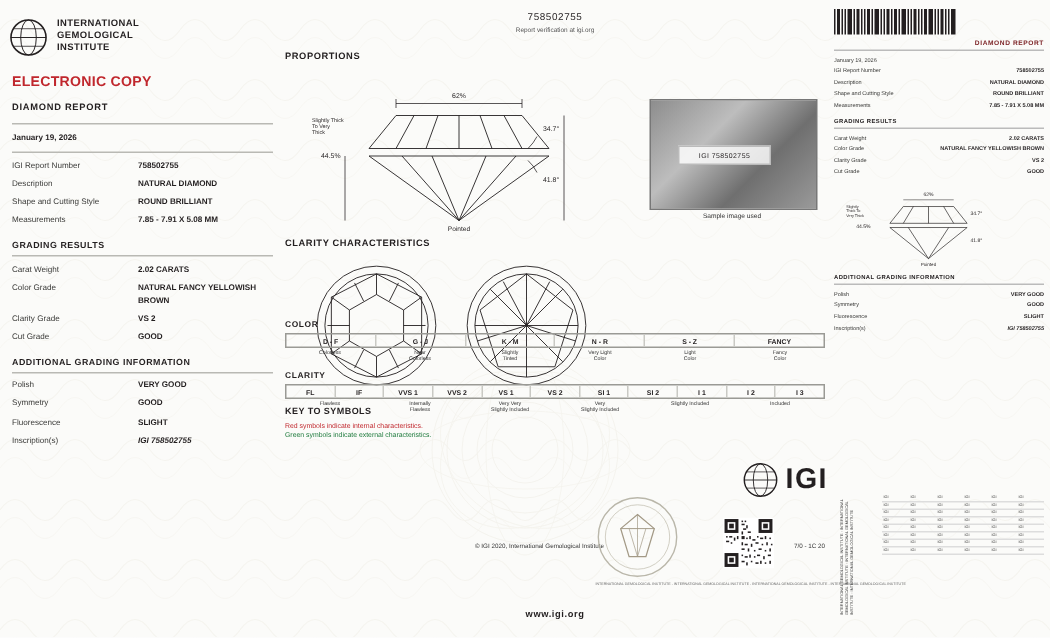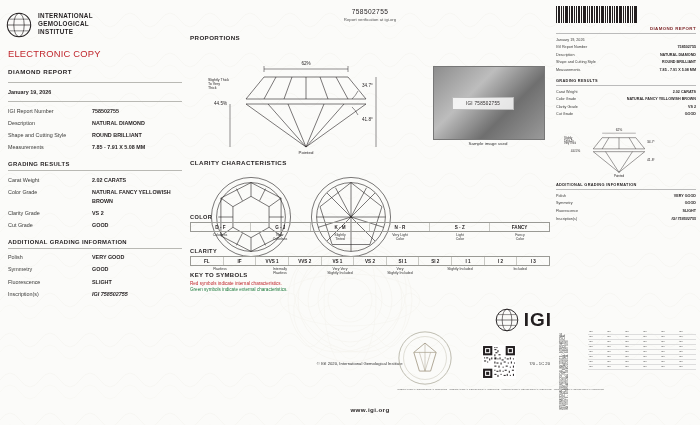--- a/index.html
+++ b/index.html
@@ -17,21 +17,21 @@
     position:absolute;left:0;top:0;width:700px;height:425px;
     opacity:.30;pointer-events:none;
   }
   
   .left{
     position:absolute;left:6px;top:6px;width:178px;height:412px;
   }
   .igi-logo-block{display:flex;align-items:flex-start;gap:6px;margin-top:6px;}
   .igi-mark{width:26px;height:26px;flex:0 0 26px;}
   .igi-name{font-size:6.3px;line-height:8.2px;font-weight:bold;letter-spacing:.3px;color:#231f20;}
-  .elec{color:#c0272d;font-size:9.4px;font-weight:normal;letter-spacing:.2px;margin:10px 0 0 2px;}
+  .elec{color:#c0272d;font-size:9.4px;font-weight:bold;letter-spacing:.2px;margin:10px 0 0 2px;}
   .dr-title{font-size:6.2px;font-weight:bold;letter-spacing:.5px;margin:9px 0 7px 2px;}
   .hr{height:1px;background:#b9b9b4;margin:3px 2px;}
   .row{display:flex;font-size:5.4px;line-height:9px;padding:1.6px 2px;}
   .row .k{width:84px;flex:0 0 84px;color:#3a3a38;}
   .row .v{flex:1;font-weight:bold;color:#231f20;}
   .sec{font-size:5.9px;font-weight:bold;letter-spacing:.35px;margin:7px 0 3px 2px;}
   .v2{white-space:pre-line;}
   .insc{font-style:italic;}
   
   .center{position:absolute;left:190px;top:8px;width:360px;height:410px;}

